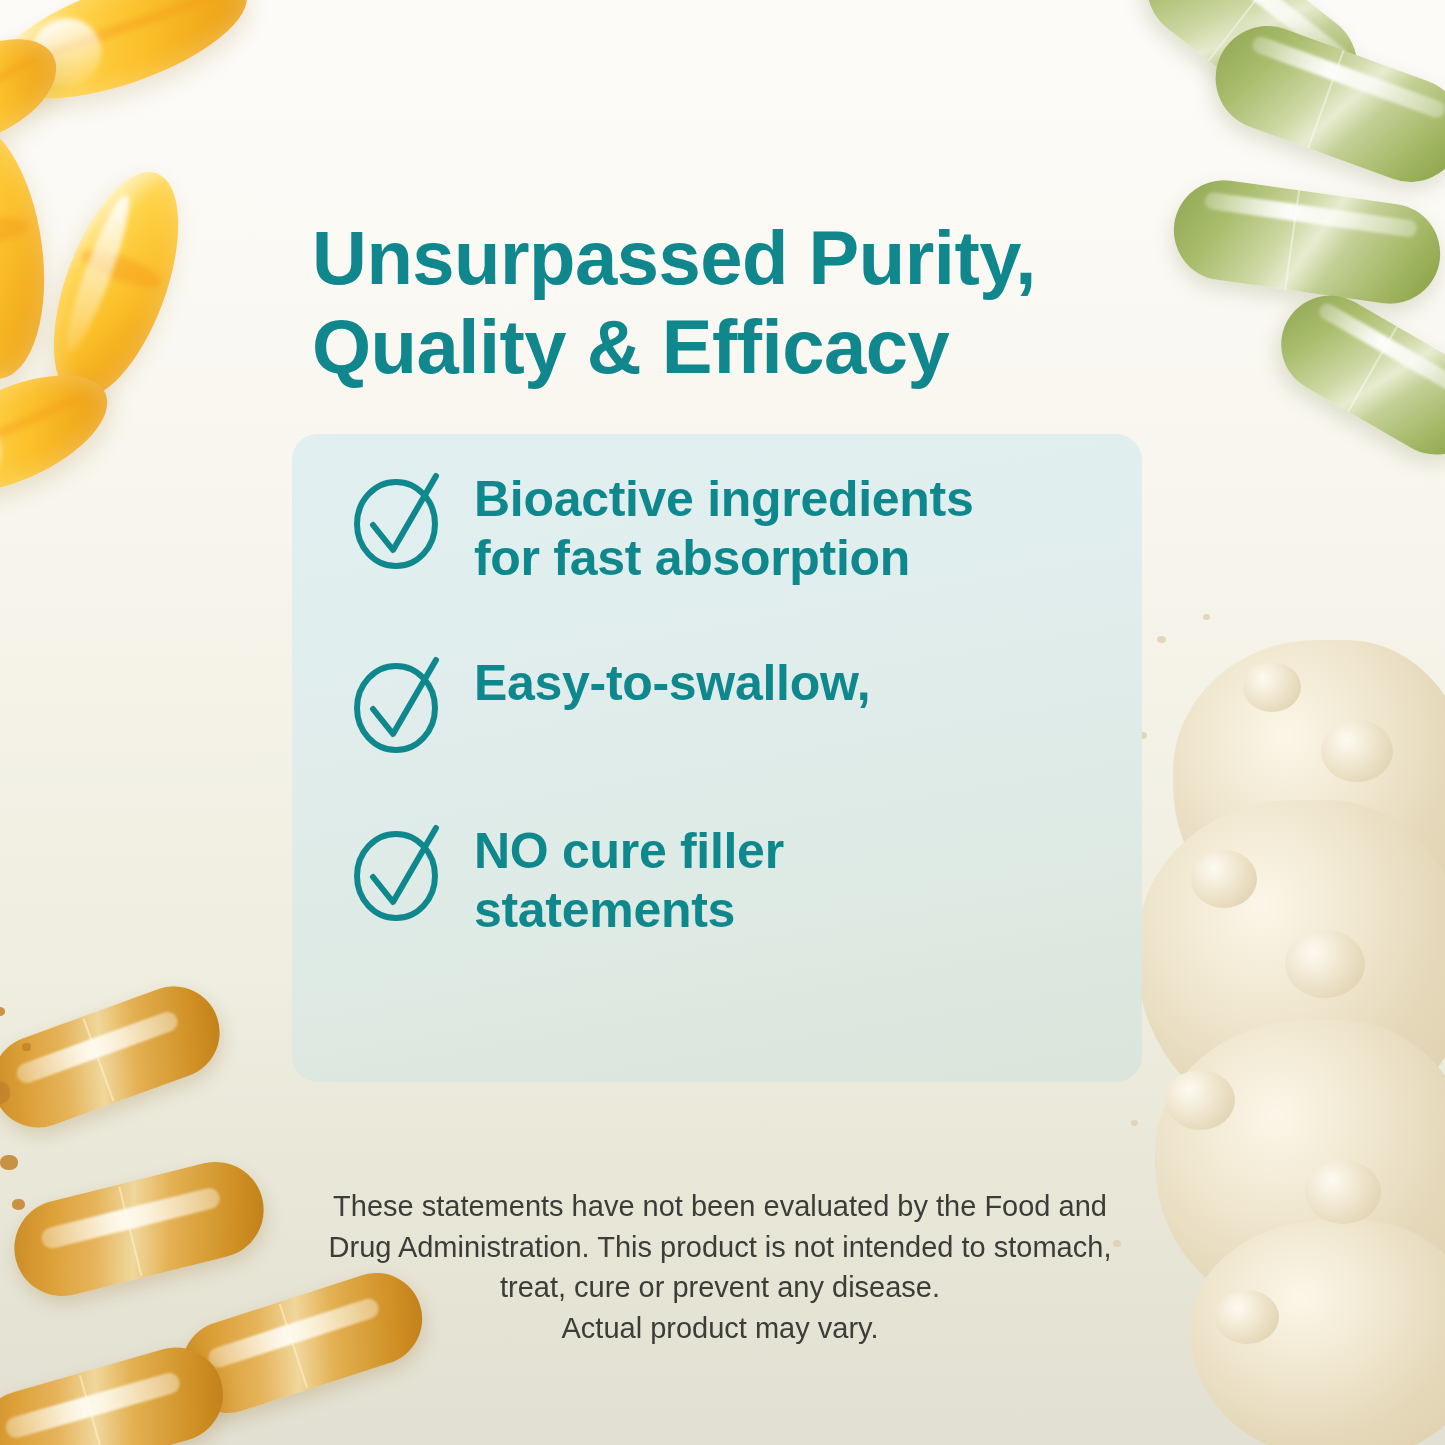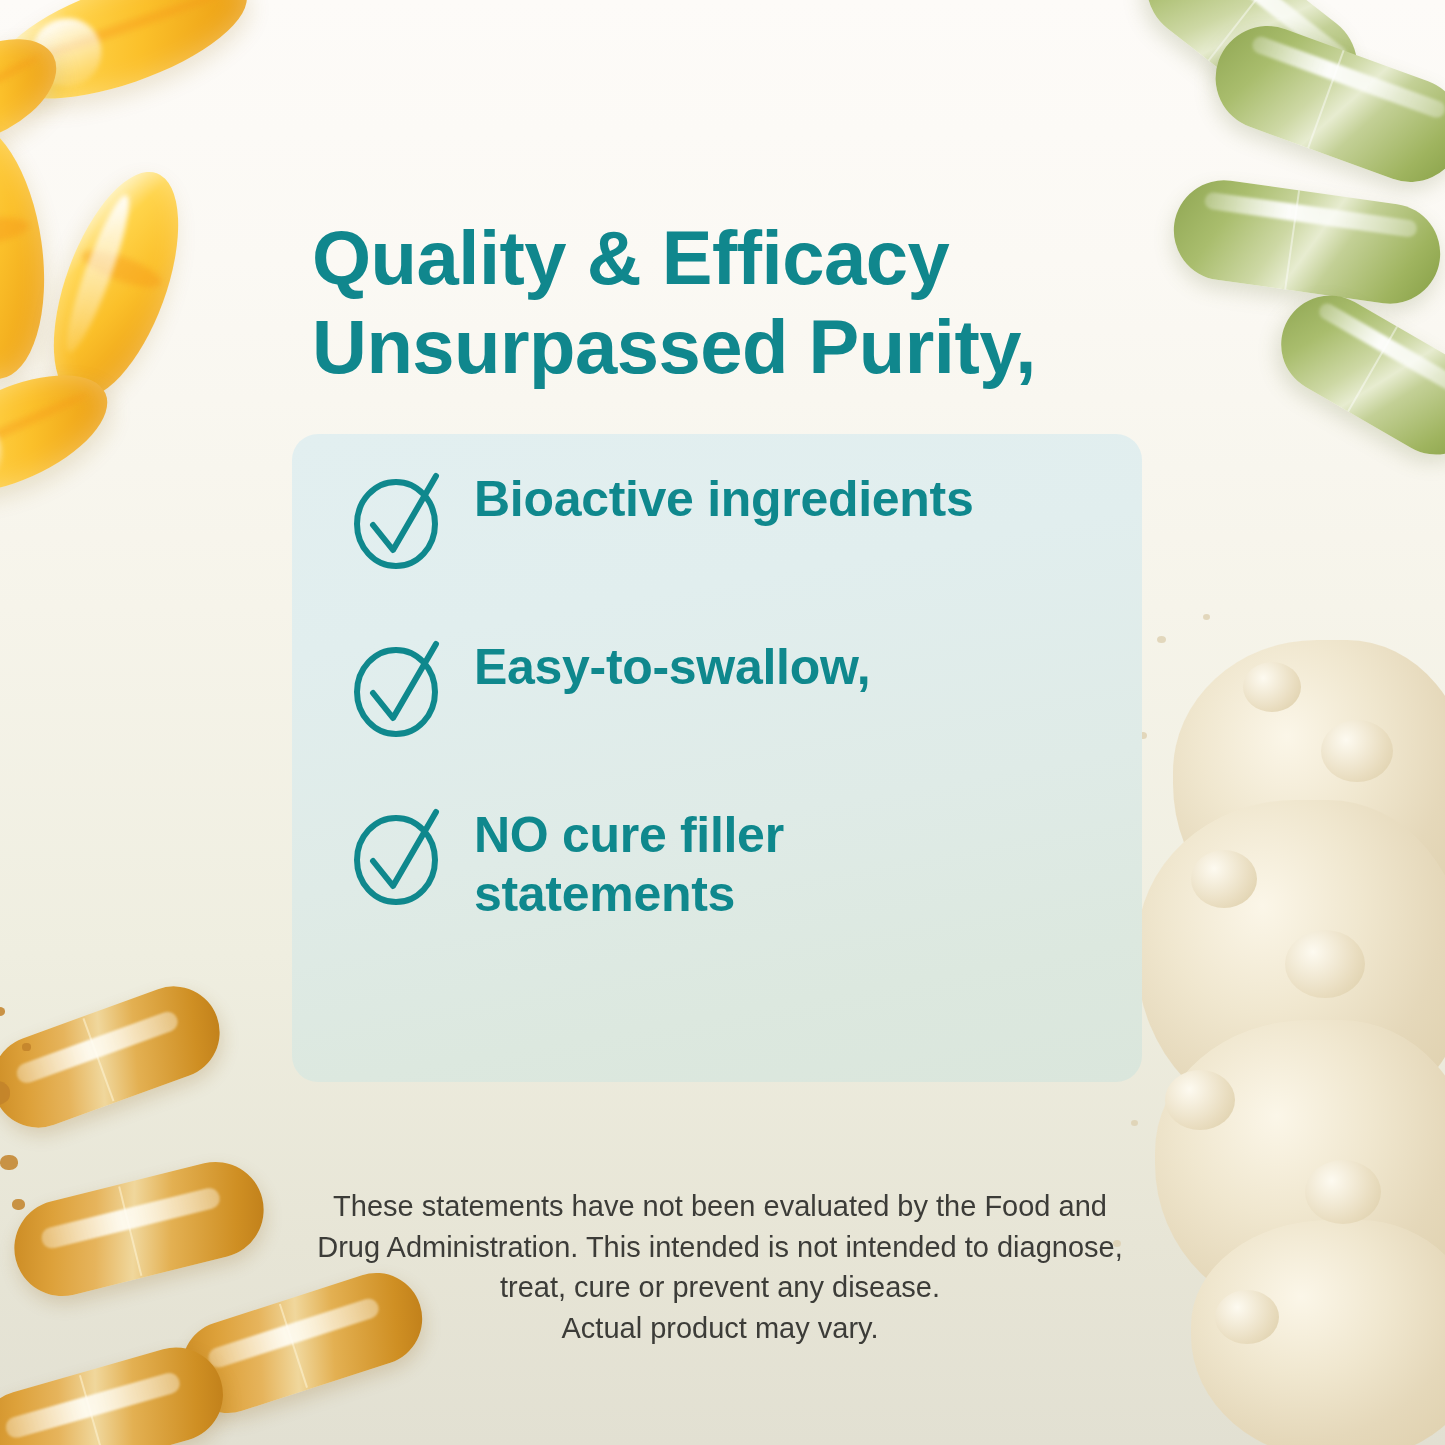--- a/index.html
+++ b/index.html
@@ -317,35 +317,36 @@
     <div class="powder-speck" style="left:20px;  top:96px;  width:30px; height:24px;"></div>
 
     <div class="powder-speck" style="left:40px;  top:170px; width:18px; height:15px;"></div>
 
     <div class="powder-speck" style="left:52px;  top:214px; width:13px; height:11px;"></div>
 
     <div class="powder-speck" style="left:62px;  top:58px;  width:9px;  height:8px;"></div>
   </div>
 
   <h1 class="headline">
+    <span class="hl-line">Unsurpassed Purity,</span>
     <span class="hl-line">Quality &amp; Efficacy</span>
-    <span class="hl-line">Unsurpassed Purity,</span>
   </h1>
 
   <div class="benefits-card">
 
     <div class="benefit-row">
       <span class="check-icon">
         <svg viewBox="0 0 104 104" xmlns="http://www.w3.org/2000/svg">
           <ellipse cx="50" cy="56" rx="39" ry="42" fill="none" stroke="#0f888d" stroke-width="6"></ellipse>
           <path d="M27 57 L47 82 L90 8" fill="none" stroke="#0f888d" stroke-width="6" stroke-linecap="round" stroke-linejoin="round"></path>
         </svg>
       </span>
       <div class="benefit-text">
         <span class="bt-line">Bioactive ingredients</span>
+        <span class="bt-line">for fast absorption</span>
       </div>
     </div>
 
     <div class="benefit-row">
       <span class="check-icon">
         <svg viewBox="0 0 104 104" xmlns="http://www.w3.org/2000/svg">
           <ellipse cx="50" cy="56" rx="39" ry="42" fill="none" stroke="#0f888d" stroke-width="6"></ellipse>
           <path d="M27 57 L47 82 L90 8" fill="none" stroke="#0f888d" stroke-width="6" stroke-linecap="round" stroke-linejoin="round"></path>
         </svg>
       </span>
@@ -364,19 +365,19 @@
       <div class="benefit-text">
         <span class="bt-line">NO cure filler</span>
         <span class="bt-line">statements</span>
       </div>
     </div>
 
   </div>
 
   <div class="disclaimer">
     <span class="dl-line">These statements have not been evaluated by the Food and</span>
-    <span class="dl-line">Drug Administration. This intended is not intended to diagnose,</span>
+    <span class="dl-line">Drug Administration. This product is not intended to stomach,</span>
     <span class="dl-line">treat, cure or prevent any disease.</span>
   </div>
 
   <div class="actual-note">Actual product may vary.</div>
 
 </div>
 
 </body></html>

